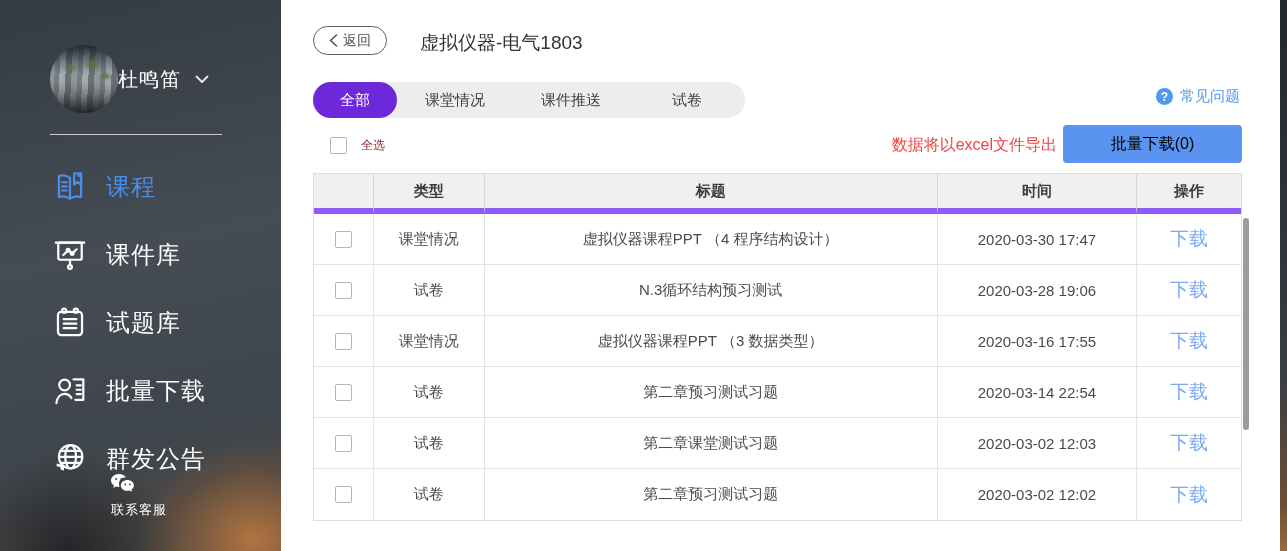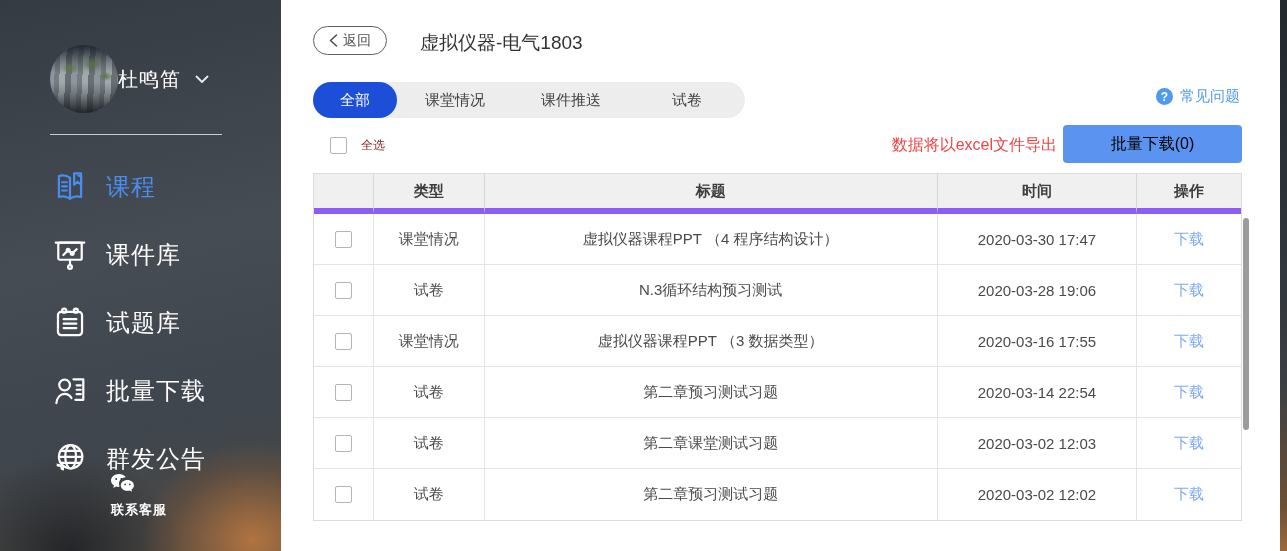--- a/index.html
+++ b/index.html
@@ -25,30 +25,30 @@
   .username{margin-left:0;color:#fff;font-size:20px;letter-spacing:1px;}
   .user-caret{margin-left:14px;display:flex;}
   .divider{position:absolute;left:50px;top:134px;width:172px;height:1px;background:rgba(225,230,235,.85);}
   .nav{position:absolute;left:0;top:153px;width:281px;}
   .nav-item{display:flex;align-items:center;height:68px;padding-left:50px;cursor:default;color:#fdfdfd;}
   .nav-item .nav-icon{width:40px;height:40px;display:flex;align-items:center;justify-content:center;flex:0 0 auto;}
   .nav-item .nav-label{margin-left:16px;font-size:24px;letter-spacing:1px;}
   .nav-item.active{color:#4a8df0;}
   .contact{position:absolute;left:108px;top:472px;width:62px;text-align:center;}
   .contact .wc{display:block;margin:0 auto;}
-  .contact-label{display:block;margin-top:3px;color:#fff;font-size:13px;font-weight:bold;letter-spacing:1px;}
+  .contact-label{display:block;margin-top:3px;color:#fff;font-size:13px;font-weight:normal;letter-spacing:1px;}
 
   
   .content{position:absolute;left:281px;top:0;width:999px;height:551px;background:#fff;}
   .back-btn{position:absolute;left:32px;top:26px;height:29px;width:74px;border:1px solid #5f5f5f;border-radius:16px;
     display:flex;align-items:center;justify-content:center;gap:5px;color:#4f4f4f;font-size:14px;background:#fff;box-sizing:border-box;cursor:pointer;}
   .page-title{position:absolute;left:139px;top:30px;font-size:19px;color:#333;}
   .tab-bar{position:absolute;left:32px;top:82px;width:432px;height:36px;background:#ededee;border-radius:18px;display:flex;}
   .tab{flex:1;display:flex;align-items:center;justify-content:center;font-size:15px;color:#3f3f3f;cursor:pointer;}
-  .tab.active{flex:0 0 84px;background:#1d4ed8;color:#fff;border-radius:18px;}
+  .tab.active{flex:0 0 84px;background:#6d28d9;color:#fff;border-radius:18px;}
   .tab.highlight{color:#9ab7f3;}
   .faq{position:absolute;right:40px;top:87px;display:flex;align-items:center;gap:7px;cursor:pointer;}
   .faq-icon{width:17px;height:17px;border-radius:50%;background:#4e9af0;color:#fff;font-size:12px;font-weight:bold;
     display:flex;align-items:center;justify-content:center;}
   .faq-label{color:#4e9af0;font-size:15px;}
   .select-all{position:absolute;left:49px;top:137px;display:flex;align-items:center;gap:14px;cursor:pointer;}
   .checkbox{width:17px;height:17px;border:1px solid #b5b5b5;border-radius:2px;background:#fff;box-sizing:border-box;display:inline-block;}
   .select-all-label{font-size:12px;color:#7f1d1d;font-family:Liberation Serif, serif;}
   .export-hint{position:absolute;right:223px;top:135px;font-size:16px;color:#ef4444;}
   .batch-btn{position:absolute;left:782px;top:125px;width:179px;height:38px;background:#5b93f0;border:none;border-radius:4px;
@@ -62,21 +62,21 @@
   .thead{background:#f0f0f1;height:40px;}
   .th{font-size:15px;color:#3c3c3c;font-weight:bold;border-right:1px solid #d6d6d6;border-bottom:6px solid #8b5cf6;}
   .tbody .tr{height:51px;}
   .tbody .tr .td{border-bottom:1px solid #e4e4e4;font-size:15px;color:#4a4a4a;}
   .tbody .tr:last-child .td{border-bottom:none;}
   .col-check{width:60px;}
   .col-type{width:111px;}
   .col-title{width:454px;}
   .col-time{width:200px;}
   .col-op{width:104px;}
-  .download{color:#7da9f1;font-size:15px;cursor:pointer;text-decoration:none;}
+  .download{color:#7da9f1;font-size:19px;cursor:pointer;text-decoration:none;}
   .scroll-thumb{position:absolute;left:962px;top:218px;width:6px;height:212px;border-radius:3px;background:#9c9c9c;cursor:grab;}
 
   svg{display:block;}
 </style>
 </head>
 <body>
 
 <div class="screen">
 
   <aside class="sidebar">

